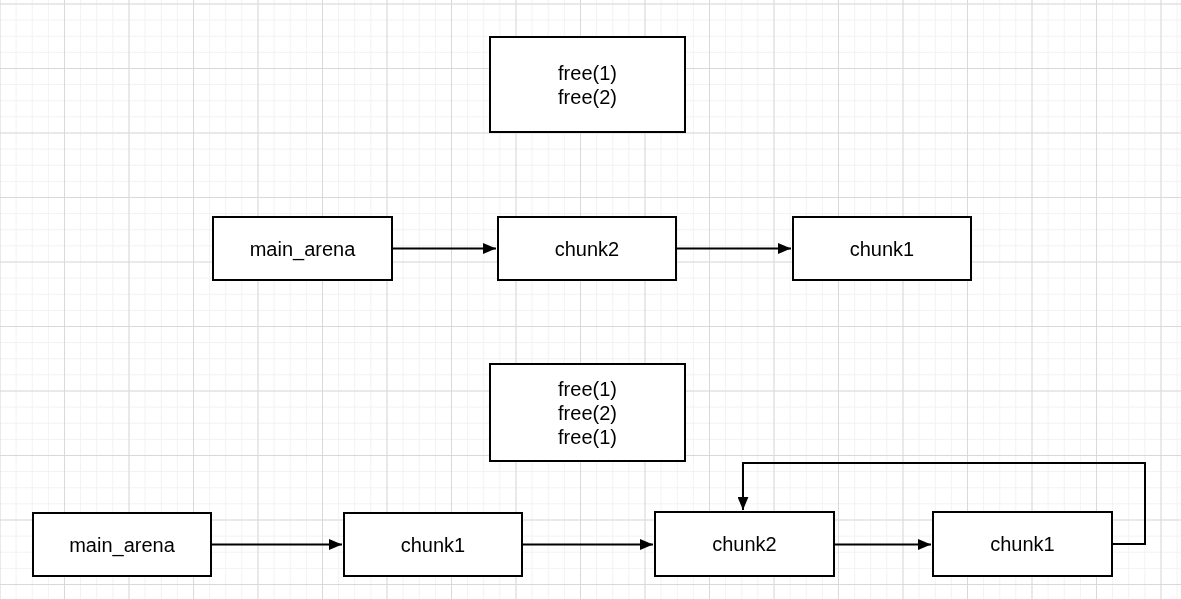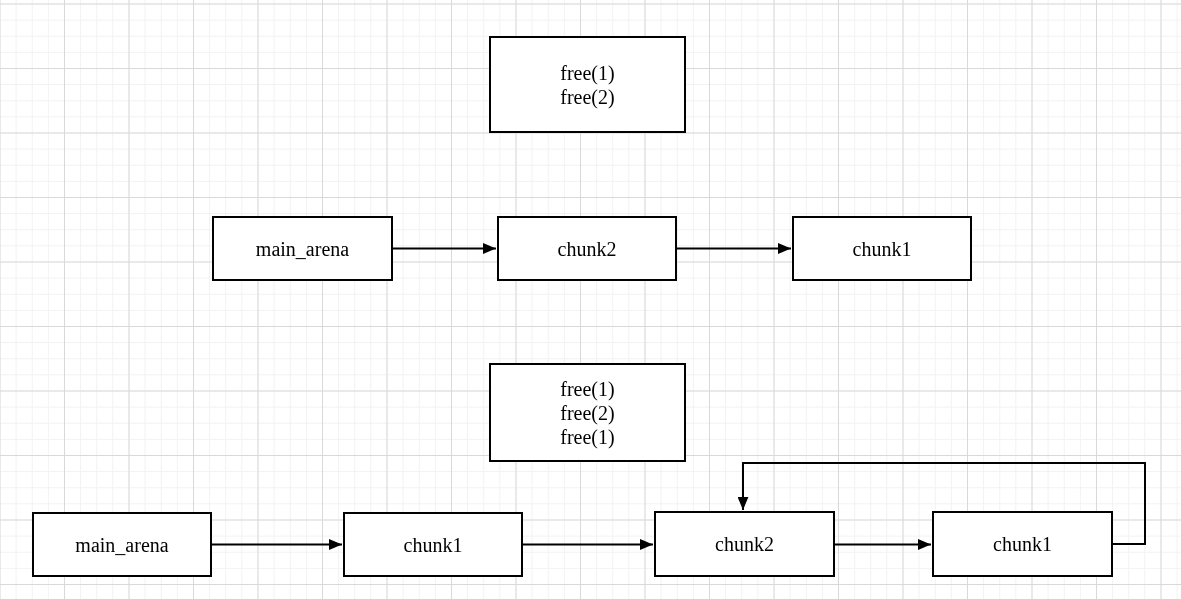--- a/index.html
+++ b/index.html
@@ -51,21 +51,20 @@
     border: 2px solid var(--stroke);
     color: var(--text);
     font-size: 20px;
     line-height: 24px;
     display: flex;
     flex-direction: column;
     align-items: center;
     justify-content: center;
     text-align: center;
     white-space: nowrap;
-    font-family: Liberation Serif, serif;
   }
 
   
   .ops1        { left: 489px; top: 36px;  width: 197px; height: 97px; }
   .s1-arena    { left: 212px; top: 216px; width: 181px; height: 65px; }
   .s1-chunk2   { left: 497px; top: 216px; width: 180px; height: 65px; }
   .s1-chunk1   { left: 792px; top: 216px; width: 180px; height: 65px; }
 
   
   .ops2        { left: 489px; top: 363px; width: 197px; height: 99px; }

